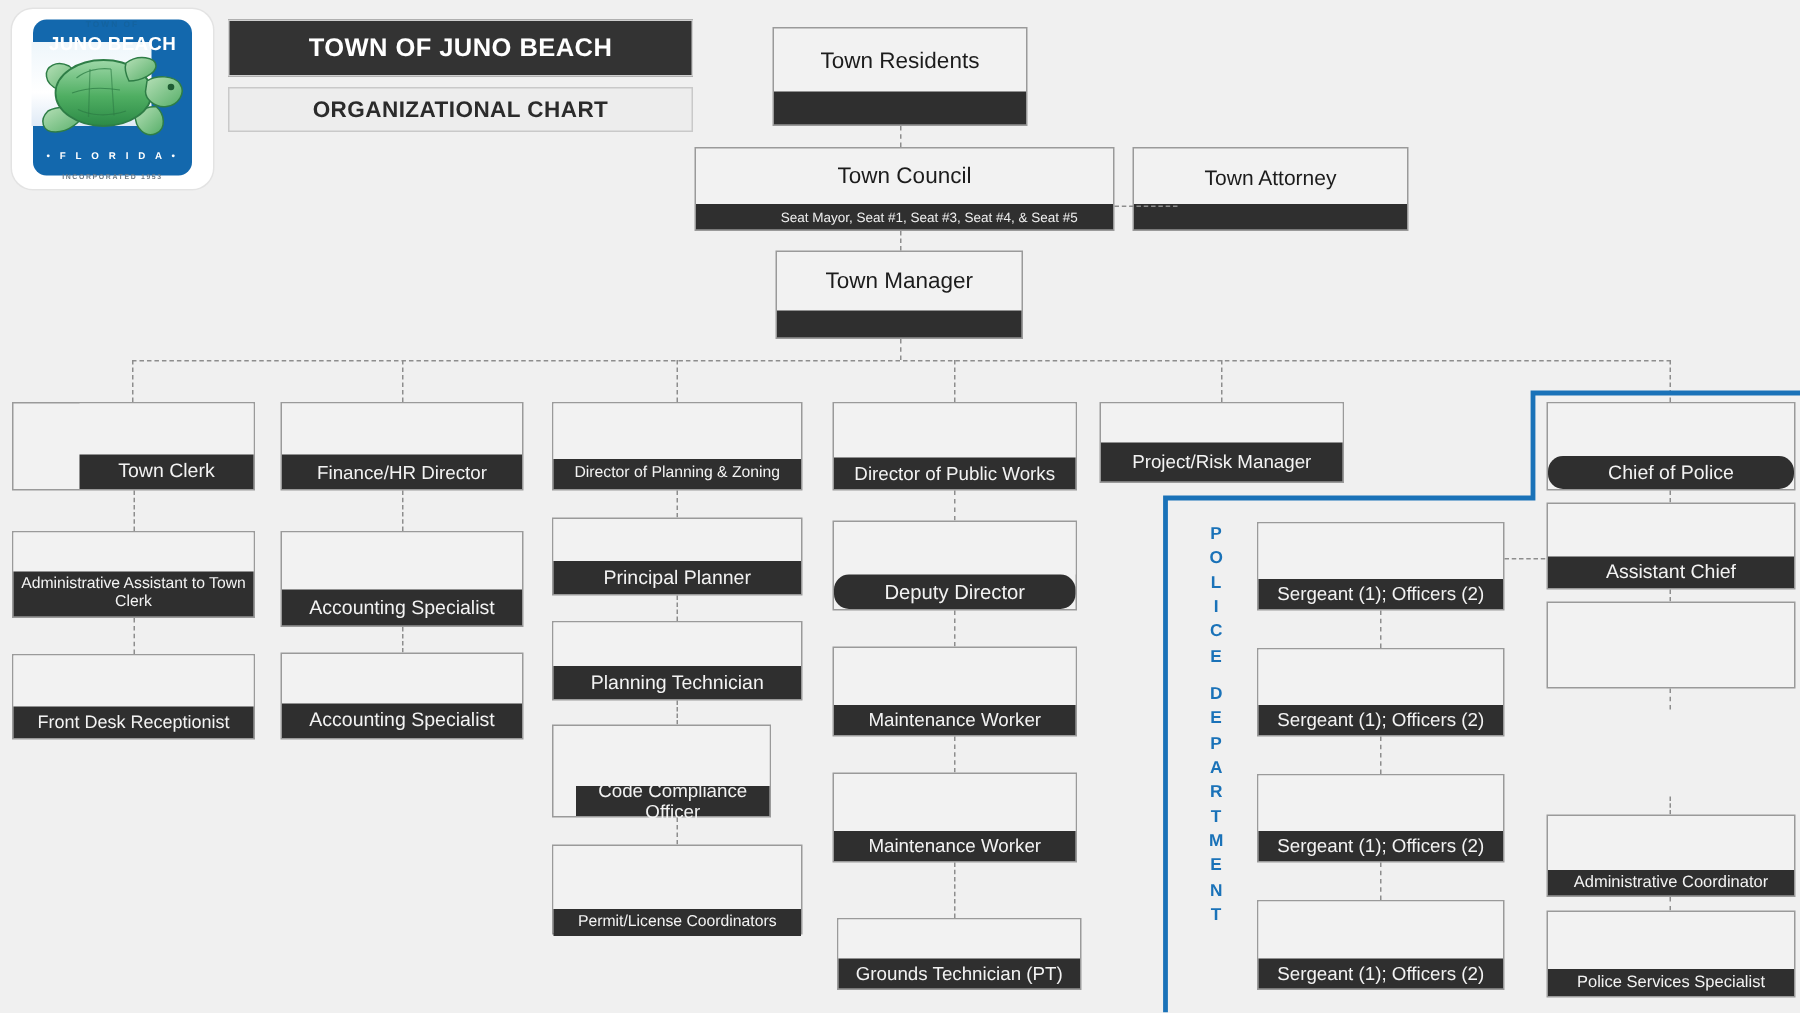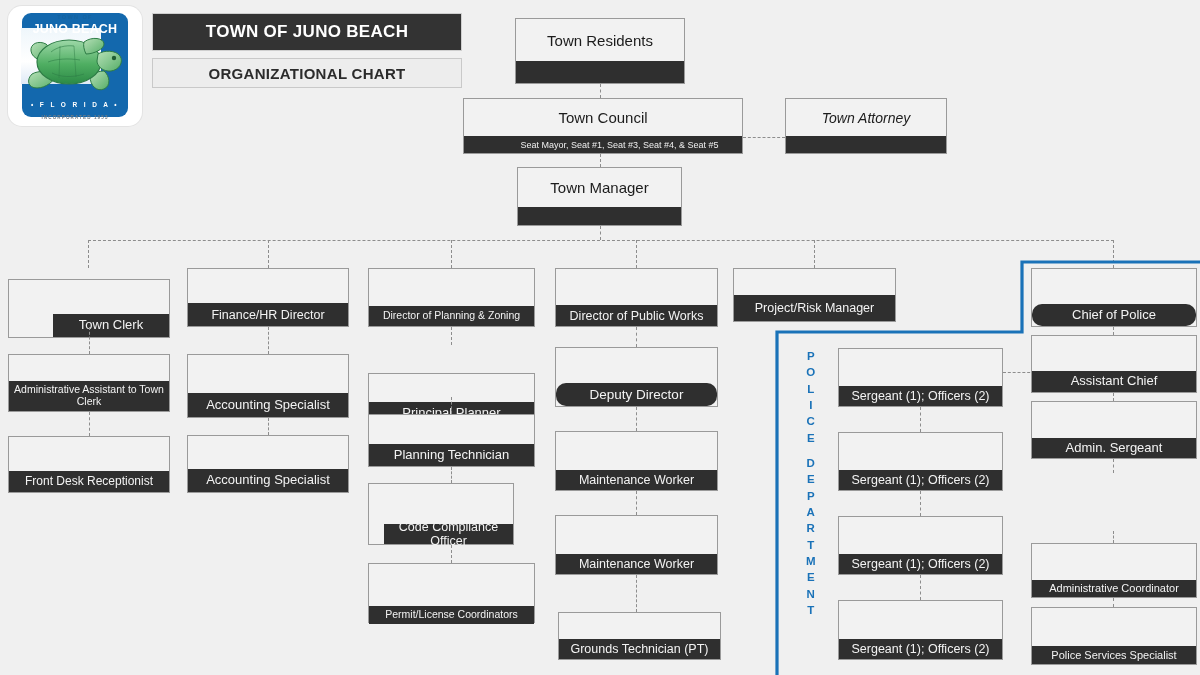--- a/index.html
+++ b/index.html
@@ -151,21 +151,21 @@
   <div class="abs box-a" style="left:515px; top:18px; width:170px; height:66px;">
     <div class="lbl" style="height:42px; font-size:15px;">Town Residents</div>
     <div class="bar" style="height:22px;"></div>
   </div>
 
   <div class="abs box-a" style="left:463px; top:98px; width:280px; height:56px;">
     <div class="lbl" style="height:37px; font-size:15px;">Town Council</div>
     <div class="bar" style="height:17px; color:#efefef; font-size:9px; display:flex; align-items:center; justify-content:center;">Seat Mayor, Seat #1, Seat #3, Seat #4, &amp; Seat #5</div>
   </div>
 
-  <div class="abs box-a" style="left:785px; top:98px; width:162px; height:56px;font-style:italic;">
+  <div class="abs box-a" style="left:755px; top:98px; width:184px; height:56px;">
     <div class="lbl" style="height:37px; font-size:14px;">Town Attorney</div>
     <div class="bar" style="height:17px;"></div>
   </div>
 
   <div class="abs box-a" style="left:517px; top:167px; width:165px; height:59px;">
     <div class="lbl" style="height:39px; font-size:15px;">Town Manager</div>
     <div class="bar" style="height:18px;"></div>
   </div>
 
   <div class="abs conn-v" style="left:600px; top:84px; height:14px;"></div>
@@ -202,21 +202,21 @@
     <span>P</span>
     <span>A</span>
     <span>R</span>
     <span>T</span>
     <span>M</span>
     <span>E</span>
     <span>N</span>
     <span>T</span>
   </div>
 
-  <div class="abs box-b" style="left:8px; top:279px; width:162px; height:59px;padding-left:44px;">
+  <div class="abs box-b" style="left:8px; top:268px; width:162px; height:59px;padding-left:44px;">
     <div class="top" style="height:34px;"></div>
     <div class="bar" style="height:23px; font-size:13px;">Town Clerk</div>
   </div>
   <div class="abs conn-v" style="left:89px; top:327px; height:27px;"></div>
   <div class="abs box-b" style="left:8px; top:354px; width:162px; height:58px;">
     <div class="top" style="height:26px;"></div>
     <div class="bar" style="height:30px; font-size:10.5px; padding:0 4px;">Administrative Assistant to Town Clerk</div>
   </div>
   <div class="abs conn-v" style="left:89px; top:412px; height:24px;"></div>
   <div class="abs box-b" style="left:8px; top:436px; width:162px; height:57px;">
@@ -237,21 +237,21 @@
   <div class="abs box-b" style="left:187px; top:435px; width:162px; height:58px;">
     <div class="top" style="height:33px;"></div>
     <div class="bar" style="height:23px; font-size:13px;">Accounting Specialist</div>
   </div>
 
   <div class="abs box-b" style="left:368px; top:268px; width:167px; height:59px;">
     <div class="top" style="height:37px;"></div>
     <div class="bar" style="height:20px; font-size:10.5px;">Director of Planning &amp; Zoning</div>
   </div>
   <div class="abs conn-v" style="left:451px; top:327px; height:18px;"></div>
-  <div class="abs box-b" style="left:368px; top:345px; width:167px; height:52px;margin-top:28px;">
+  <div class="abs box-b" style="left:368px; top:345px; width:167px; height:52px;">
     <div class="top" style="height:28px;"></div>
     <div class="bar" style="height:22px; font-size:13px;">Principal Planner</div>
   </div>
   <div class="abs conn-v" style="left:451px; top:397px; height:17px;"></div>
   <div class="abs box-b" style="left:368px; top:414px; width:167px; height:53px;">
     <div class="top" style="height:29px;"></div>
     <div class="bar" style="height:22px; font-size:13px;">Planning Technician</div>
   </div>
   <div class="abs conn-v" style="left:451px; top:467px; height:16px;"></div>
   <div class="abs box-b" style="left:368px; top:483px; width:146px; height:62px;padding-left:15px;">
@@ -323,21 +323,20 @@
     <div class="bar" style="height:22px; font-size:13px;border-radius:10px;">Chief of Police</div>
   </div>
   <div class="abs conn-v" style="left:1113px; top:327px; height:8px;"></div>
   <div class="abs box-b" style="left:1031px; top:335px; width:166px; height:58px;">
     <div class="top" style="height:35px;"></div>
     <div class="bar" style="height:21px; font-size:13px;">Assistant Chief</div>
   </div>
   <div class="abs conn-v" style="left:1113px; top:393px; height:8px;"></div>
   <div class="abs box-b" style="left:1031px; top:401px; width:166px; height:58px;">
     <div class="top" style="height:36px;"></div>
-    <div class="bar" style="height:20px; font-size:13px;">Admin. Sergeant</div>
   </div>
   <div class="abs conn-v" style="left:1113px; top:459px; height:14px;"></div>
   <div class="abs conn-v" style="left:1113px; top:531px; height:12px;"></div>
   <div class="abs box-b" style="left:1031px; top:543px; width:166px; height:55px;">
     <div class="top" style="height:36px;"></div>
     <div class="bar" style="height:17px; font-size:11px;">Administrative Coordinator</div>
   </div>
   <div class="abs conn-v" style="left:1113px; top:598px; height:9px;"></div>
   <div class="abs box-b" style="left:1031px; top:607px; width:166px; height:58px;">
     <div class="top" style="height:38px;"></div>

